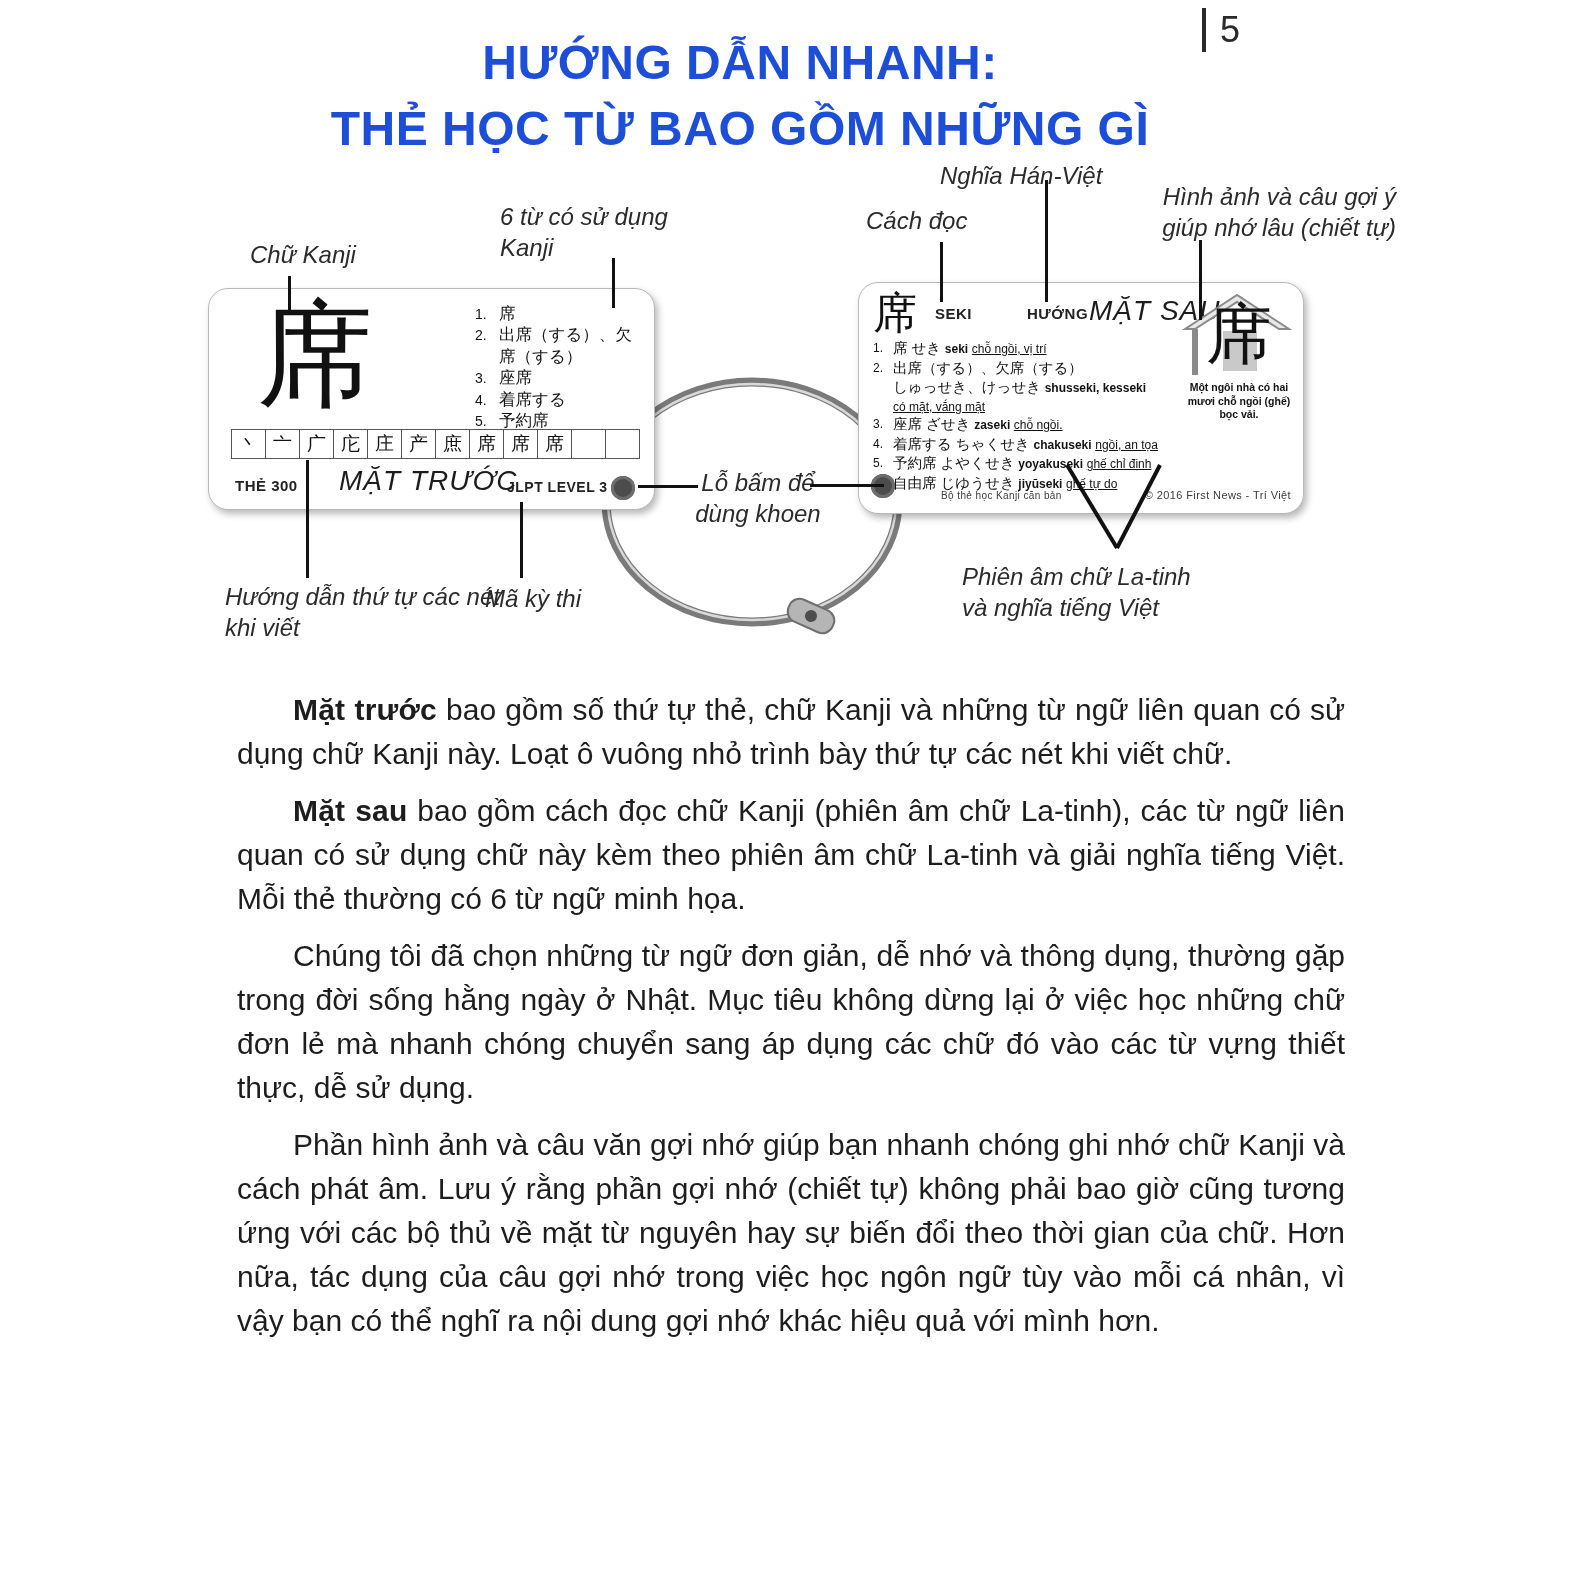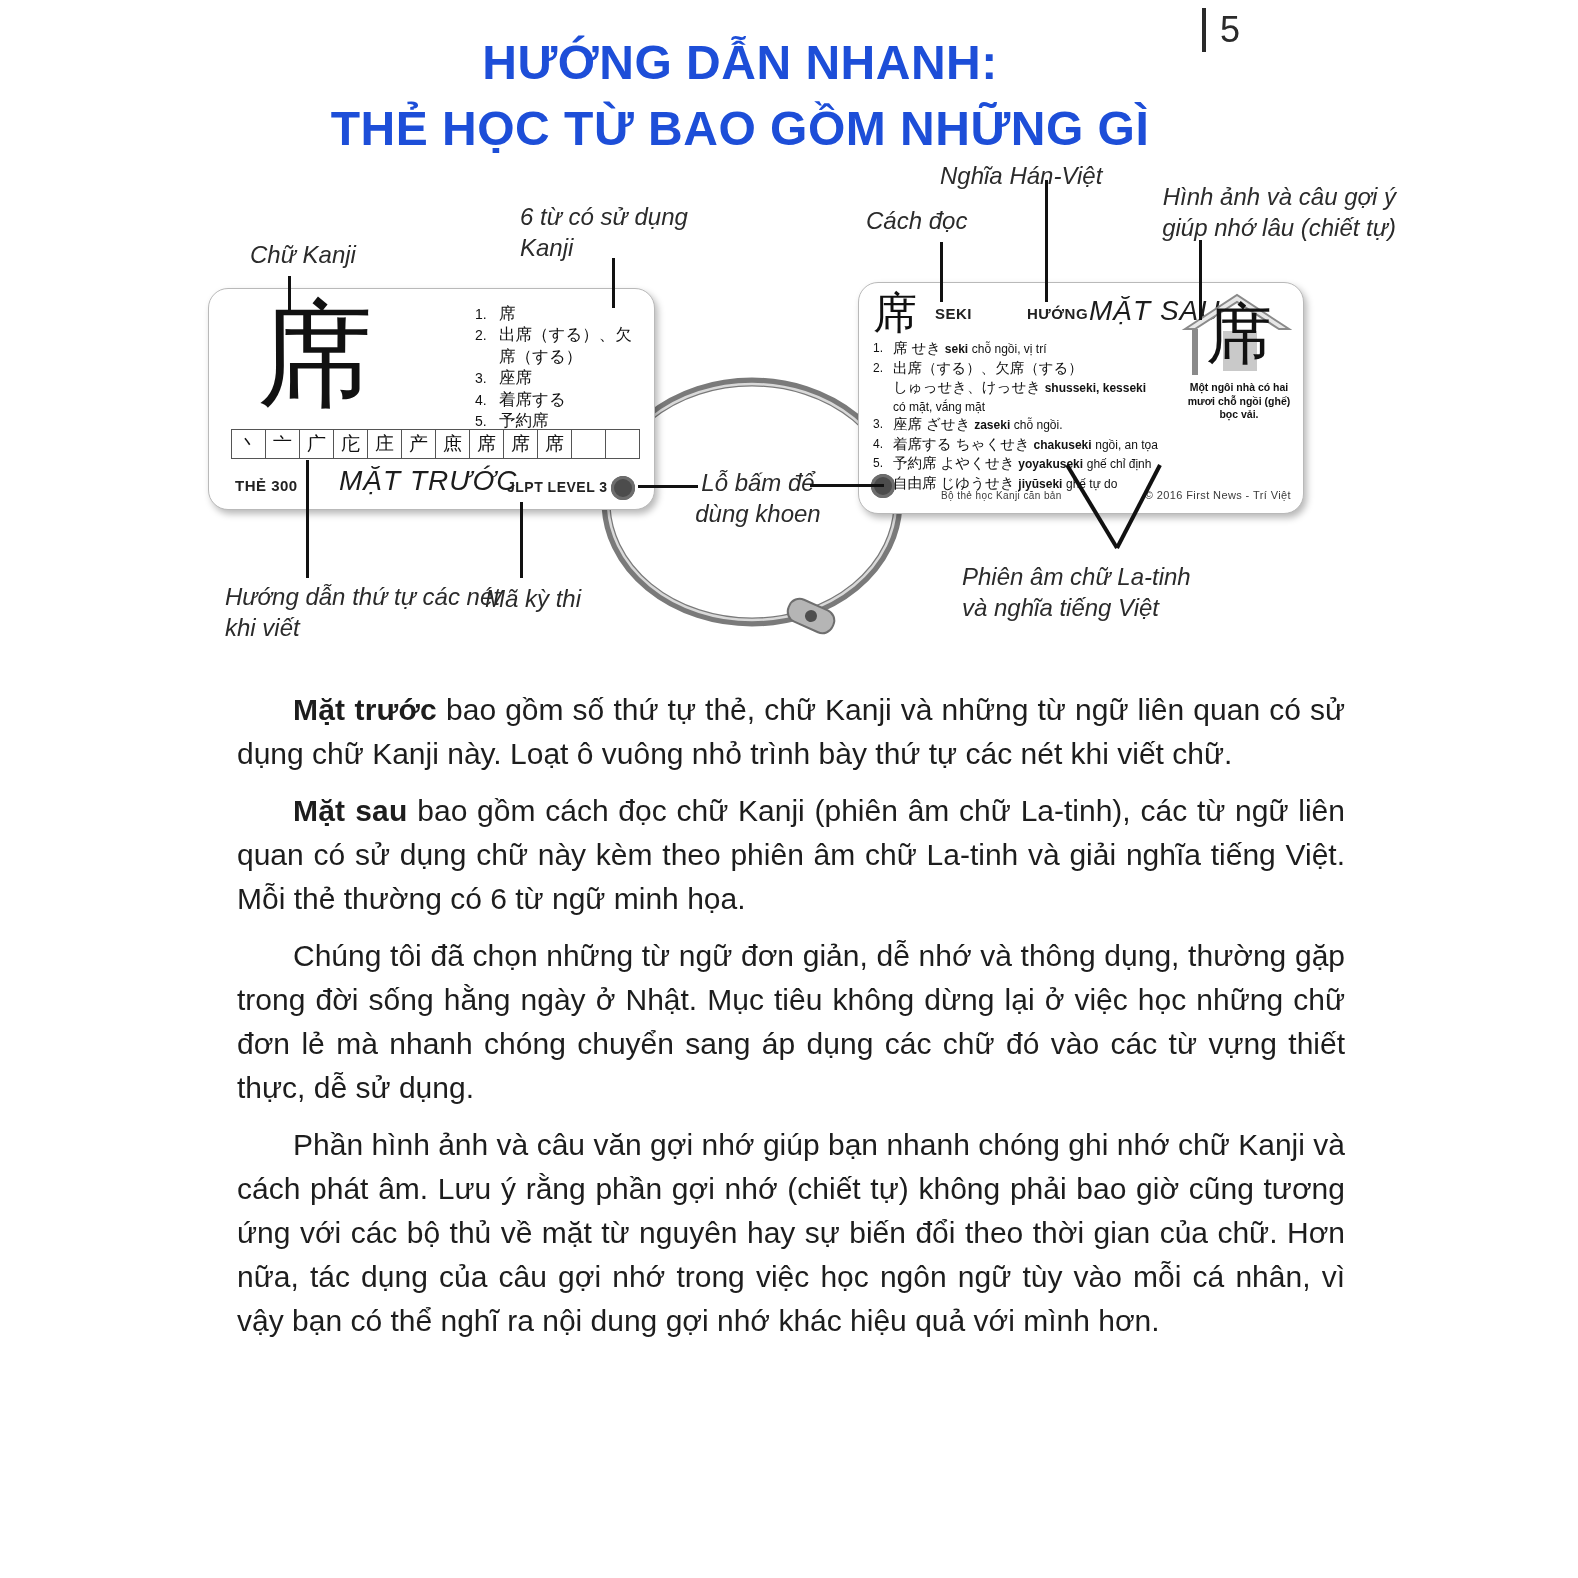--- a/index.html
+++ b/index.html
@@ -37,21 +37,21 @@
   
   .back-kanji{position:absolute;left:14px;top:6px;font-size:44px;line-height:1.1;color:#111;}
   .back-seki{position:absolute;left:76px;top:22px;font-weight:bold;font-size:15px;letter-spacing:.5px;}
   .back-tich{position:absolute;left:168px;top:22px;font-weight:bold;font-size:15px;letter-spacing:.5px;}
   .back-side{position:absolute;left:230px;top:12px;font-style:italic;font-size:28px;letter-spacing:1px;color:#1c1c1c;}
   .back-list{position:absolute;left:14px;top:56px;width:306px;font-size:13px;line-height:1.35;color:#111;}
   .back-list .row{display:flex;}
   .back-list .num{width:20px;flex:none;font-size:12px;padding-top:1px;}
   .back-list .jp{font-size:14.5px;}
   .back-list .romaji{font-weight:bold;font-size:12px;}
-  .back-list .vi{font-size:12px;}
+  .back-list .vi{font-size:12px;text-decoration:underline;}
   .mnemonic{position:absolute;left:322px;top:8px;width:116px;text-align:center;}
   .mnemonic .cap{font-size:10.5px;font-weight:bold;line-height:1.3;color:#111;margin-top:2px;}
   .back-footer-l{position:absolute;left:82px;bottom:12px;font-size:10px;color:#3a3a3a;letter-spacing:.4px;}
   .back-footer-r{position:absolute;right:12px;bottom:12px;font-size:11px;color:#3a3a3a;letter-spacing:.4px;}
   
   .bodytext{position:absolute;left:237px;top:688px;width:1108px;font-size:30px;line-height:44px;
     text-align:justify;color:#1d1d1d;}
   .bodytext p{margin:0 0 13px 0;text-indent:56px;}
   .bodytext b{letter-spacing:.2px;}
   svg{display:block;}
@@ -73,21 +73,21 @@
       <ellipse cx="157" cy="134" rx="146" ry="120" fill="none" stroke="#7a7a7a" stroke-width="9"></ellipse>
       <ellipse cx="157" cy="134" rx="144" ry="118" fill="none" stroke="#d9d9d9" stroke-width="2.5"></ellipse>
       <g transform="translate(216,248) rotate(24)">
         <rect x="-24" y="-12" width="48" height="24" rx="11" fill="#b5b5b5" stroke="#6e6e6e" stroke-width="2"></rect>
         <circle cx="0" cy="0" r="6" fill="#4e4e4e"></circle>
       </g>
     </svg>
   </div>
 
   <div class="lbl" style="left:250px;top:240px;">Chữ Kanji</div>
-  <div class="lbl" style="left:500px;top:202px;width:180px;margin-left:20px;">6 từ có sử dụng Kanji</div>
+  <div class="lbl" style="left:500px;top:202px;width:180px;">6 từ có sử dụng Kanji</div>
   <div class="lbl" style="left:866px;top:206px;">Cách đọc</div>
   <div class="lbl" style="left:940px;top:146px;margin-top:15px;">Nghĩa Hán-Việt</div>
   <div class="lbl" style="left:1118px;top:182px;width:278px;text-align:right;">Hình ảnh và câu gợi ý giúp nhớ lâu (chiết tự)</div>
 
   <div class="line-v" style="left:288px;top:276px;height:36px;z-index:4;"></div>
   <div class="line-v" style="left:612px;top:258px;height:50px;z-index:4;"></div>
   <div class="line-v" style="left:940px;top:242px;height:60px;z-index:4;"></div>
   <div class="line-v" style="left:1045px;top:180px;height:122px;z-index:4;"></div>
   <div class="line-v" style="left:1199px;top:240px;height:80px;z-index:4;"></div>
 

